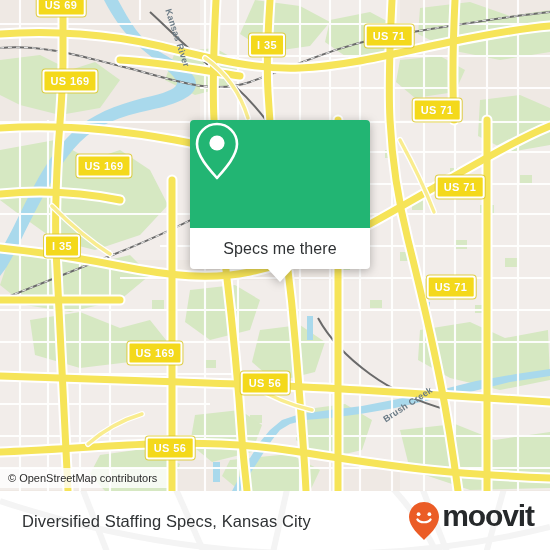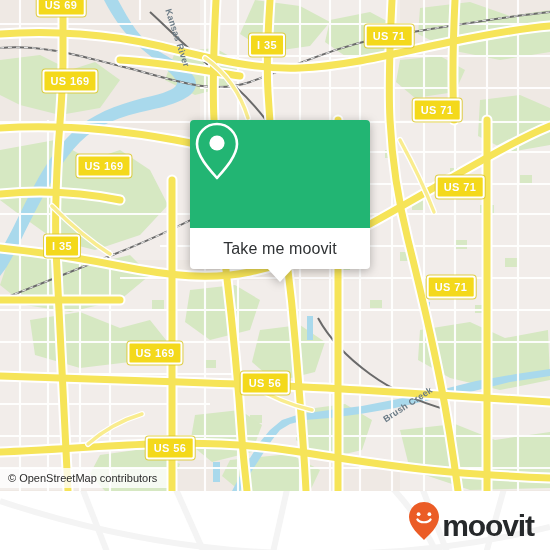--- a/index.html
+++ b/index.html
@@ -82,21 +82,21 @@
     position:absolute;left:0;top:491px;width:550px;height:59px;
     background:#ffffff;overflow:hidden;
   }
   .footer-bg{position:absolute;left:0;top:-60px;opacity:1;}
   .footer-title{
     position:absolute;left:22px;top:50%;transform:translateY(-50%);
     font-size:16.5px;color:#2f3234;white-space:nowrap;letter-spacing:.1px;
   }
   .brand{
     position:absolute;right:16px;top:50%;transform:translateY(-50%);
-    display:flex;align-items:flex-end;gap:1px;
+    display:flex;align-items:flex-start;gap:1px;
   }
   .brand-word{
     font-size:30px;font-weight:bold;color:#26292b;
     letter-spacing:-1.1px;line-height:30px;
   }
 </style>
 </head>
 <body>
 
 <div class="app">
@@ -329,21 +329,21 @@
     <div class="shield" style="left:170px;top:448px;">US 56</div>
 
     <div class="popup">
       <div class="popup-top">
         <svg width="54" height="62" viewBox="0 0 54 62">
           <path d="M27 4 C16 4 7 13 7 24 C7 36 20 50 27 58 C34 50 47 36 47 24 C47 13 38 4 27 4 Z" fill="none" stroke="#ffffff" stroke-width="2.6" stroke-linejoin="round"></path>
           <circle cx="27" cy="23" r="7.6" fill="#ffffff"></circle>
         </svg>
       </div>
       <div class="popup-bottom">
-        <span class="popup-label">Take me moovit</span>
+        <span class="popup-label">Specs me there</span>
         <span class="popup-tail"></span>
       </div>
     </div>
 
     <div class="osm">© OpenStreetMap contributors</div>
   </div>
 
   <div class="footer">
     <svg class="footer-bg" width="550" height="180" viewBox="0 0 550 180">
       <g stroke="#f4f4f4" stroke-width="6" fill="none">
@@ -351,20 +351,21 @@
           <path d="M150 0 L230 180"></path>
           <path d="M300 0 L260 180"></path>
         <path d="M400 0 L470 180"></path>
           <path d="M520 0 L470 180"></path>
         <path d="M0 70 C90 100 180 118 280 122 C380 126 470 116 550 96"></path>
         <path d="M0 140 C100 160 200 170 320 168 C430 166 500 158 550 150"></path>
         <path d="M330 0 C380 40 420 80 440 130"></path>
       </g>
     </svg>
 
+    <div class="footer-title">Diversified Staffing Specs, Kansas City</div>
 
     <div class="brand">
       <svg width="34" height="40" viewBox="0 0 34 40">
         <path d="M17 1 C8.7 1 2 7.7 2 16 C2 25.5 12.5 34.5 17 39 C21.5 34.5 32 25.5 32 16 C32 7.7 25.3 1 17 1 Z" fill="#eb5c26"></path>
         <circle cx="11.6" cy="13.2" r="1.9" fill="#ffffff"></circle>
         <circle cx="22.4" cy="13.2" r="1.9" fill="#ffffff"></circle>
         <path d="M10.4 18.4 C12.6 22.2 21.4 22.2 23.6 18.4" fill="none" stroke="#ffffff" stroke-width="2.2" stroke-linecap="round"></path>
       </svg>
       <span class="brand-word">moovit</span>
     </div>

